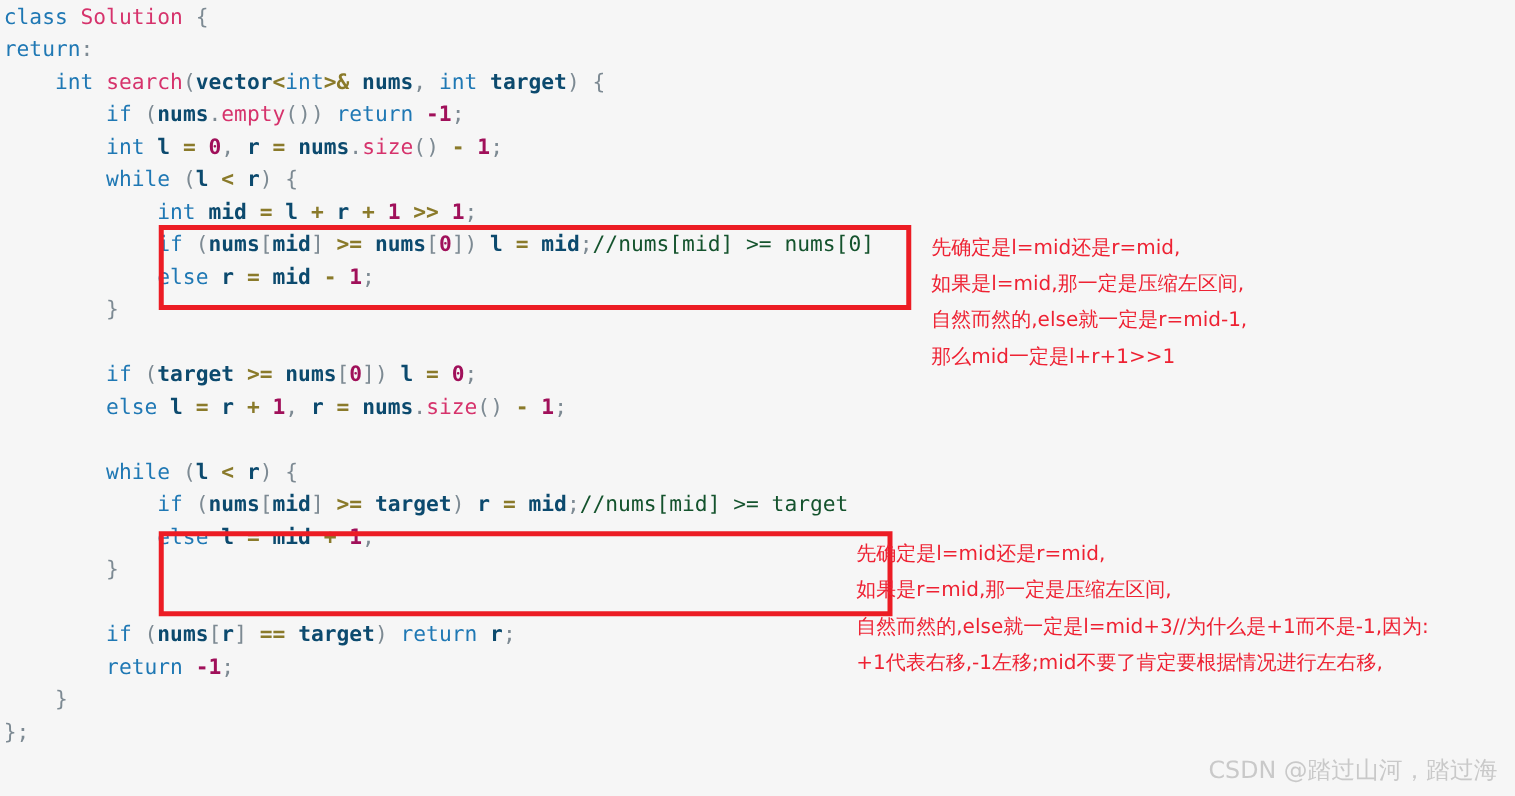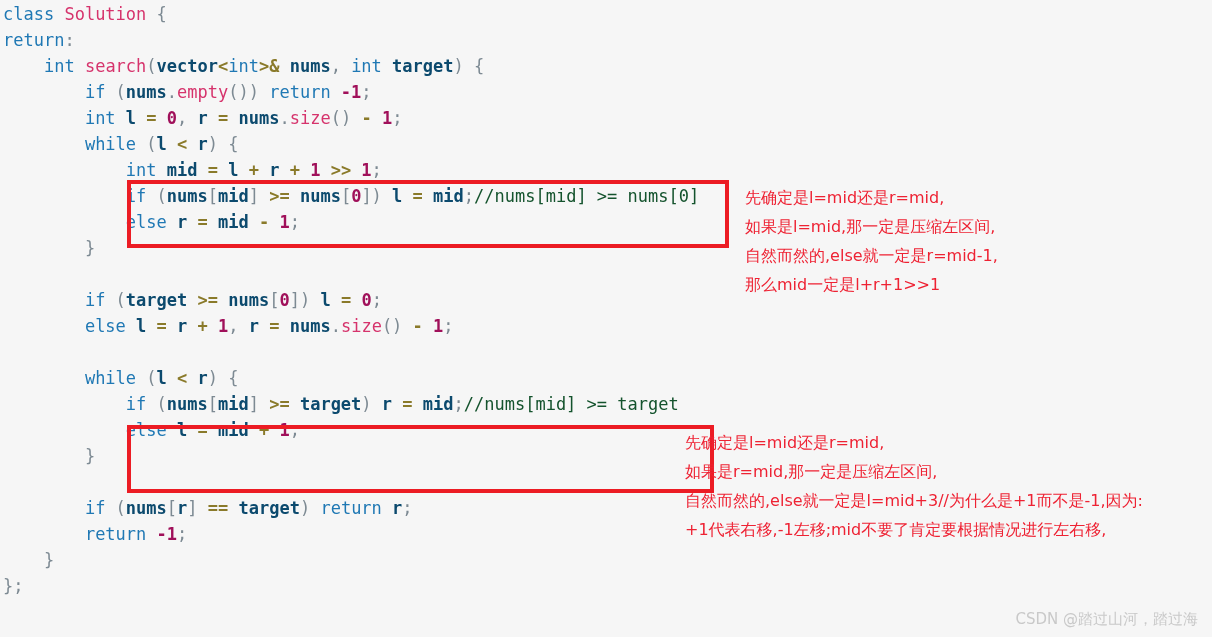--- a/index.html
+++ b/index.html
@@ -67,21 +67,21 @@
   #annotation-2 { left: 685px; top: 428px; }
   .annotation div { height: 29px; }
 
   
   #watermark {
     position: absolute;
     right: 14px;
     bottom: 8px;
     color: #c9c9c9;
     font-family: "DejaVu Sans", sans-serif;
-    font-size: 15px;
+    font-size: 19px;
     white-space: pre;
   }
 </style>
 </head>
 <body>
 
 <div id="code-block">
     <div class="code-line"><span class="kw">class </span><span class="fn">Solution</span><span class="pun"> {</span></div>
     <div class="code-line"><span class="kw">return</span><span class="pun">:</span></div>
     <div class="code-line"><span class="plain">    </span><span class="kw">int </span><span class="fn">search</span><span class="pun">(</span><span class="id">vector</span><span class="op">&lt;</span><span class="kw">int</span><span class="op">&gt;&amp;</span><span class="id"> nums</span><span class="pun">, </span><span class="kw">int </span><span class="id">target</span><span class="pun">) {</span></div>

